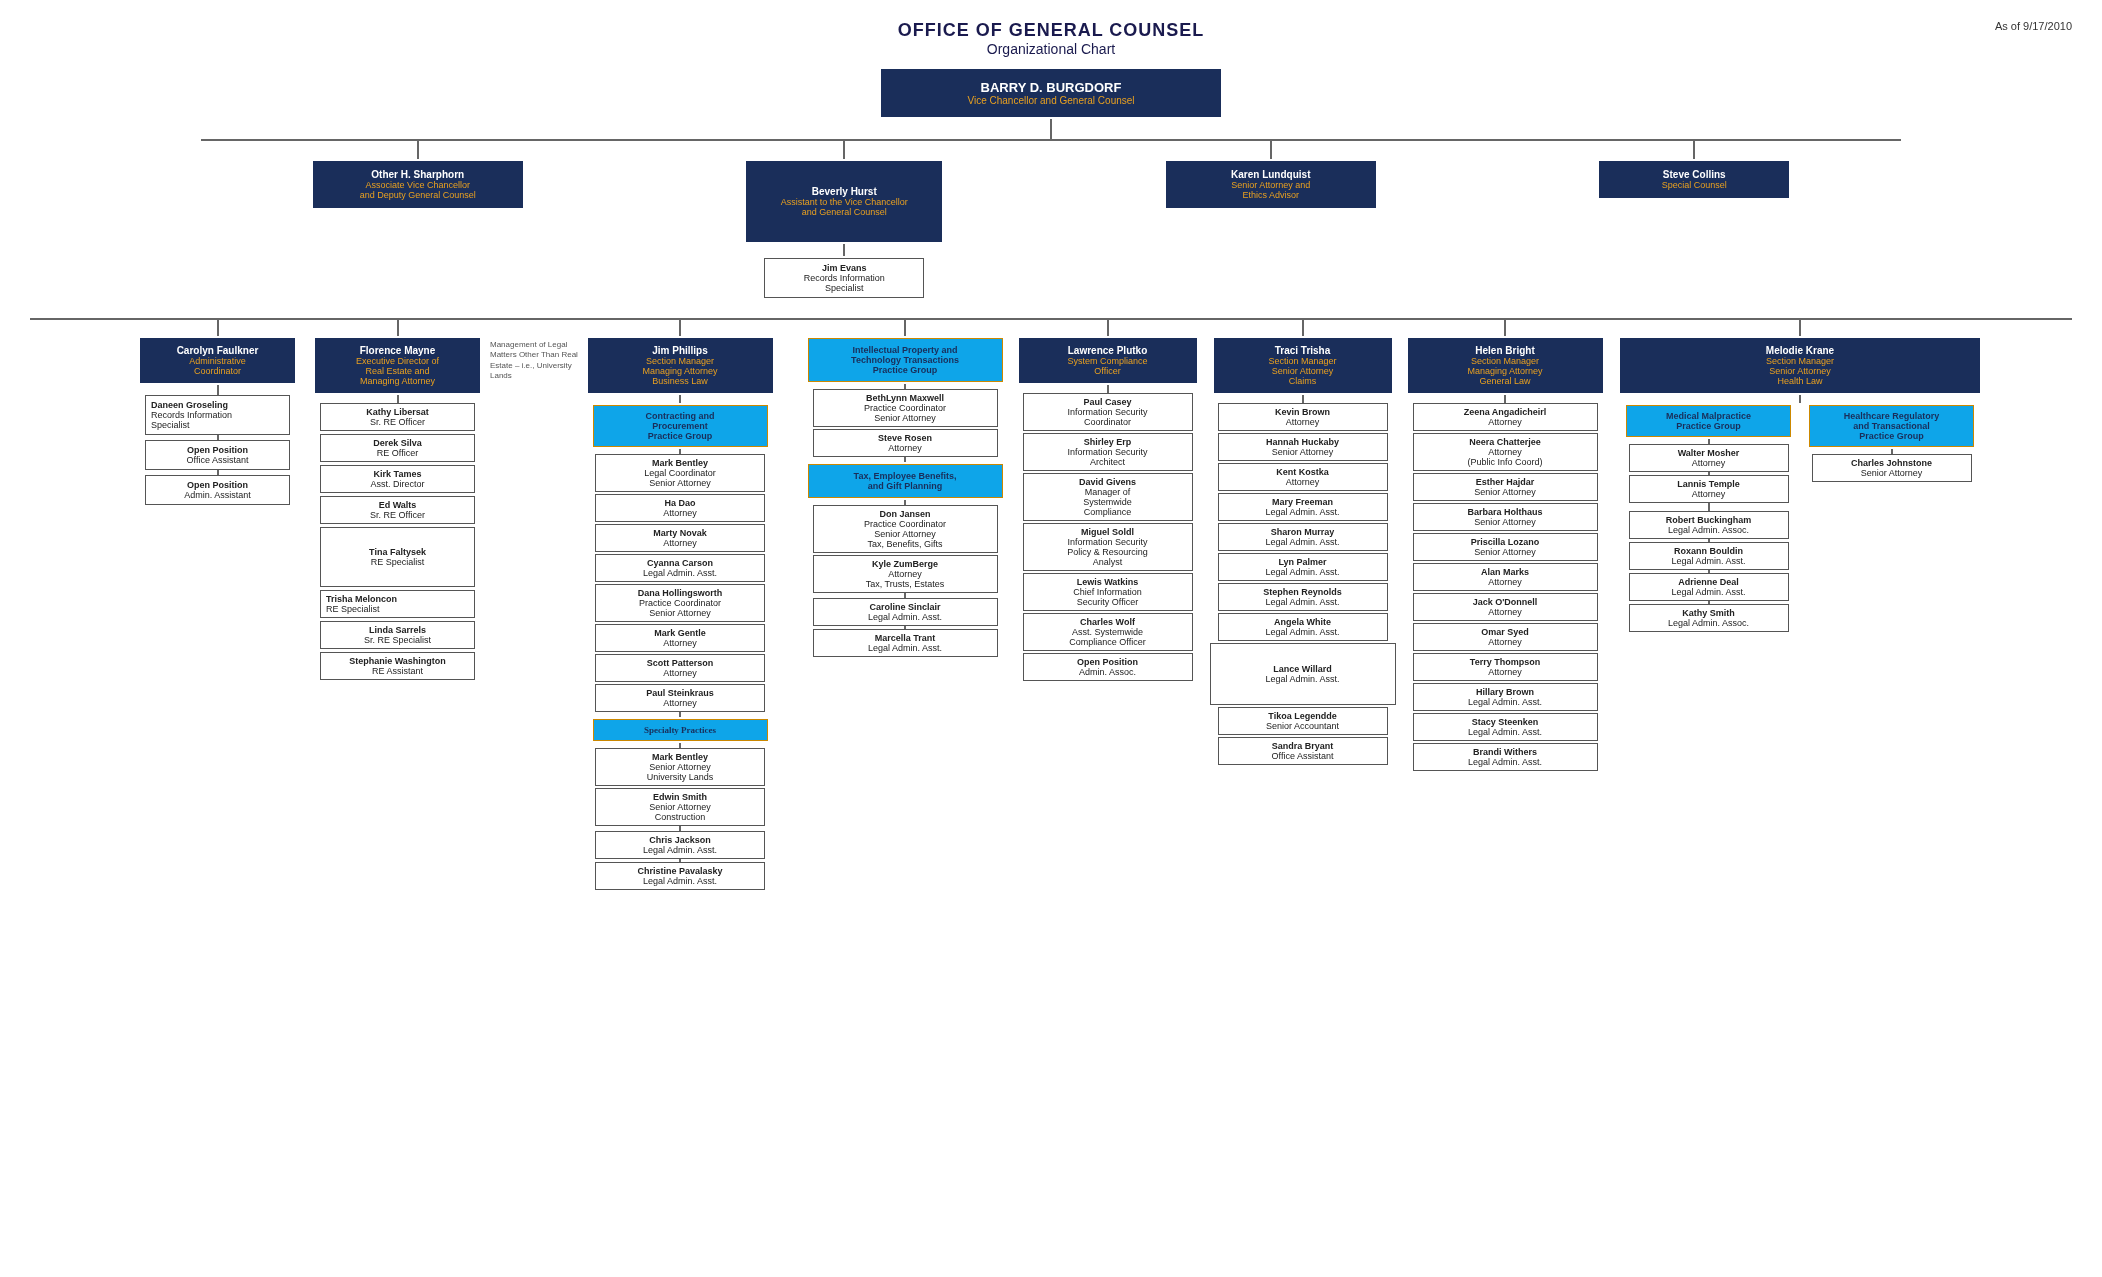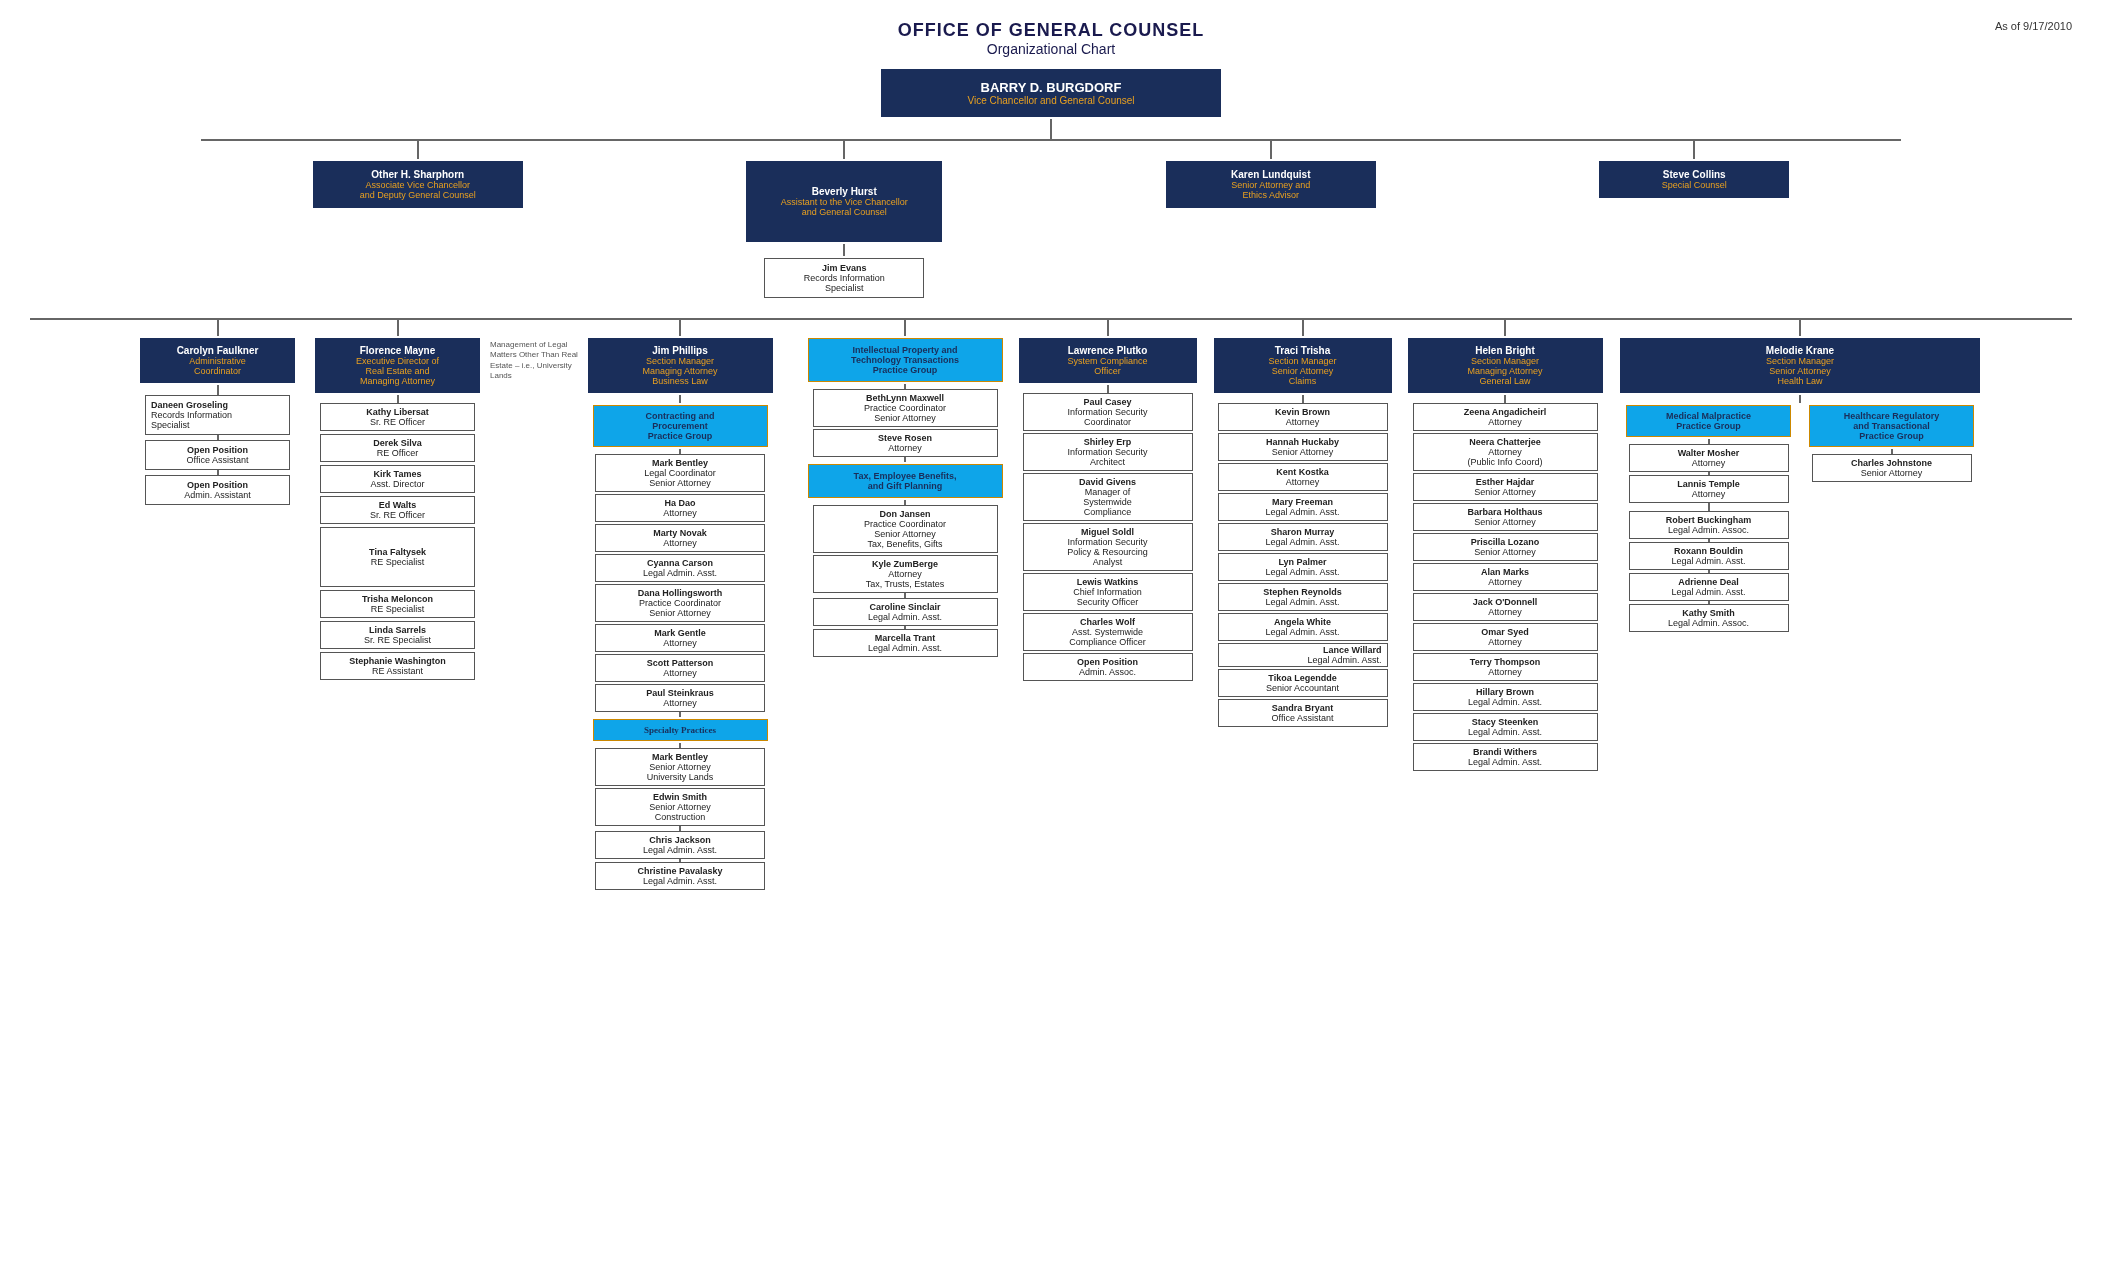--- a/index.html
+++ b/index.html
@@ -174,21 +174,21 @@
           <div class="bold" style="font-size:10px;">Florence Mayne</div>
           <div style="color:#e8a020;font-size:9px;">Executive Director of<br>Real Estate and<br>Managing Attorney</div>
         </div>
         <div style="width:2px;height:8px;background:#666;"></div>
         <div style="display:flex;flex-direction:column;gap:3px;align-items:center;">
           <div style="border:1px solid #555;padding:3px 5px;font-size:9px;text-align:center;width:155px;background:#fff;"><span class="bold">Kathy Libersat</span><br><span>Sr. RE Officer</span></div>
           <div style="border:1px solid #555;padding:3px 5px;font-size:9px;text-align:center;width:155px;background:#fff;"><span class="bold">Derek Silva</span><br><span>RE Officer</span></div>
           <div style="border:1px solid #555;padding:3px 5px;font-size:9px;text-align:center;width:155px;background:#fff;"><span class="bold">Kirk Tames</span><br><span>Asst. Director</span></div>
           <div style="border:1px solid #555;padding:3px 5px;font-size:9px;text-align:center;width:155px;background:#fff;"><span class="bold">Ed Walts</span><br><span>Sr. RE Officer</span></div>
           <div style="border:1px solid #555;padding:19px 5px;font-size:9px;text-align:center;width:155px;background:#fff;"><span class="bold">Tina Faltysek</span><br><span>RE Specialist</span></div>
-          <div style="border:1px solid #555;padding:3px 5px;font-size:9px;text-align:center;width:155px;background:#fff;"><span class="bold">Trisha Meloncon</span><br><span>RE Specialist</span></div>
+          <div style="border:1px solid #555;padding:3px 5px;font-size:9px;text-align:left;width:155px;background:#fff;"><span class="bold">Trisha Meloncon</span><br><span>RE Specialist</span></div>
           <div style="border:1px solid #555;padding:3px 5px;font-size:9px;text-align:center;width:155px;background:#fff;"><span class="bold">Linda Sarrels</span><br><span>Sr. RE Specialist</span></div>
           <div style="border:1px solid #555;padding:3px 5px;font-size:9px;text-align:center;width:155px;background:#fff;"><span class="bold">Stephanie Washington</span><br><span>RE Assistant</span></div>
         </div>
       </div>
 
       <div style="display:flex;flex-direction:row;align-items:flex-start;width:310px;flex-shrink:0;">
 
         <div style="font-size:8px;color:#555;width:90px;padding-top:20px;line-height:1.3;">Management of Legal Matters Other Than Real Estate – i.e., University Lands</div>
 
         <div style="display:flex;flex-direction:column;align-items:center;width:200px;">
@@ -280,21 +280,21 @@
         <div style="width:2px;height:8px;background:#666;"></div>
         <div style="display:flex;flex-direction:column;gap:2px;align-items:center;">
           <div style="border:1px solid #555;padding:3px 5px;font-size:9px;text-align:center;width:170px;"><span class="bold">Kevin Brown</span><br><span>Attorney</span></div>
           <div style="border:1px solid #555;padding:3px 5px;font-size:9px;text-align:center;width:170px;"><span class="bold">Hannah Huckaby</span><br><span>Senior Attorney</span></div>
           <div style="border:1px solid #555;padding:3px 5px;font-size:9px;text-align:center;width:170px;"><span class="bold">Kent Kostka</span><br><span>Attorney</span></div>
           <div style="border:1px solid #555;padding:3px 5px;font-size:9px;text-align:center;width:170px;"><span class="bold">Mary Freeman</span><br><span>Legal Admin. Asst.</span></div>
           <div style="border:1px solid #555;padding:3px 5px;font-size:9px;text-align:center;width:170px;"><span class="bold">Sharon Murray</span><br><span>Legal Admin. Asst.</span></div>
           <div style="border:1px solid #555;padding:3px 5px;font-size:9px;text-align:center;width:170px;"><span class="bold">Lyn Palmer</span><br><span>Legal Admin. Asst.</span></div>
           <div style="border:1px solid #555;padding:3px 5px;font-size:9px;text-align:center;width:170px;"><span class="bold">Stephen Reynolds</span><br><span>Legal Admin. Asst.</span></div>
           <div style="border:1px solid #555;padding:3px 5px;font-size:9px;text-align:center;width:170px;"><span class="bold">Angela White</span><br><span>Legal Admin. Asst.</span></div>
-          <div style="border:1px solid #555;padding:1px 5px;font-size:9px;text-align:right;width:170px;"><span class="bold">Lance Willard</span><br><span>Legal Admin. Asst.</span></div>
+          <div style="border:1px solid #555;padding:20px 5px;font-size:9px;text-align:center;width:186px;"><span class="bold">Lance Willard</span><br><span>Legal Admin. Asst.</span></div>
           <div style="border:1px solid #555;padding:3px 5px;font-size:9px;text-align:center;width:170px;"><span class="bold">Tikoa Legendde</span><br><span>Senior Accountant</span></div>
           <div style="border:1px solid #555;padding:3px 5px;font-size:9px;text-align:center;width:170px;"><span class="bold">Sandra Bryant</span><br><span>Office Assistant</span></div>
         </div>
       </div>
 
       <div style="display:flex;flex-direction:column;align-items:center;width:210px;flex-shrink:0;">
         <div style="width:2px;height:16px;background:#666;"></div>
         <div class="small-box navy" style="width:195px;padding:6px 8px;">
           <div class="bold" style="font-size:10px;">Helen Bright</div>
           <div style="color:#e8a020;font-size:9px;">Section Manager<br>Managing Attorney<br>General Law</div>

